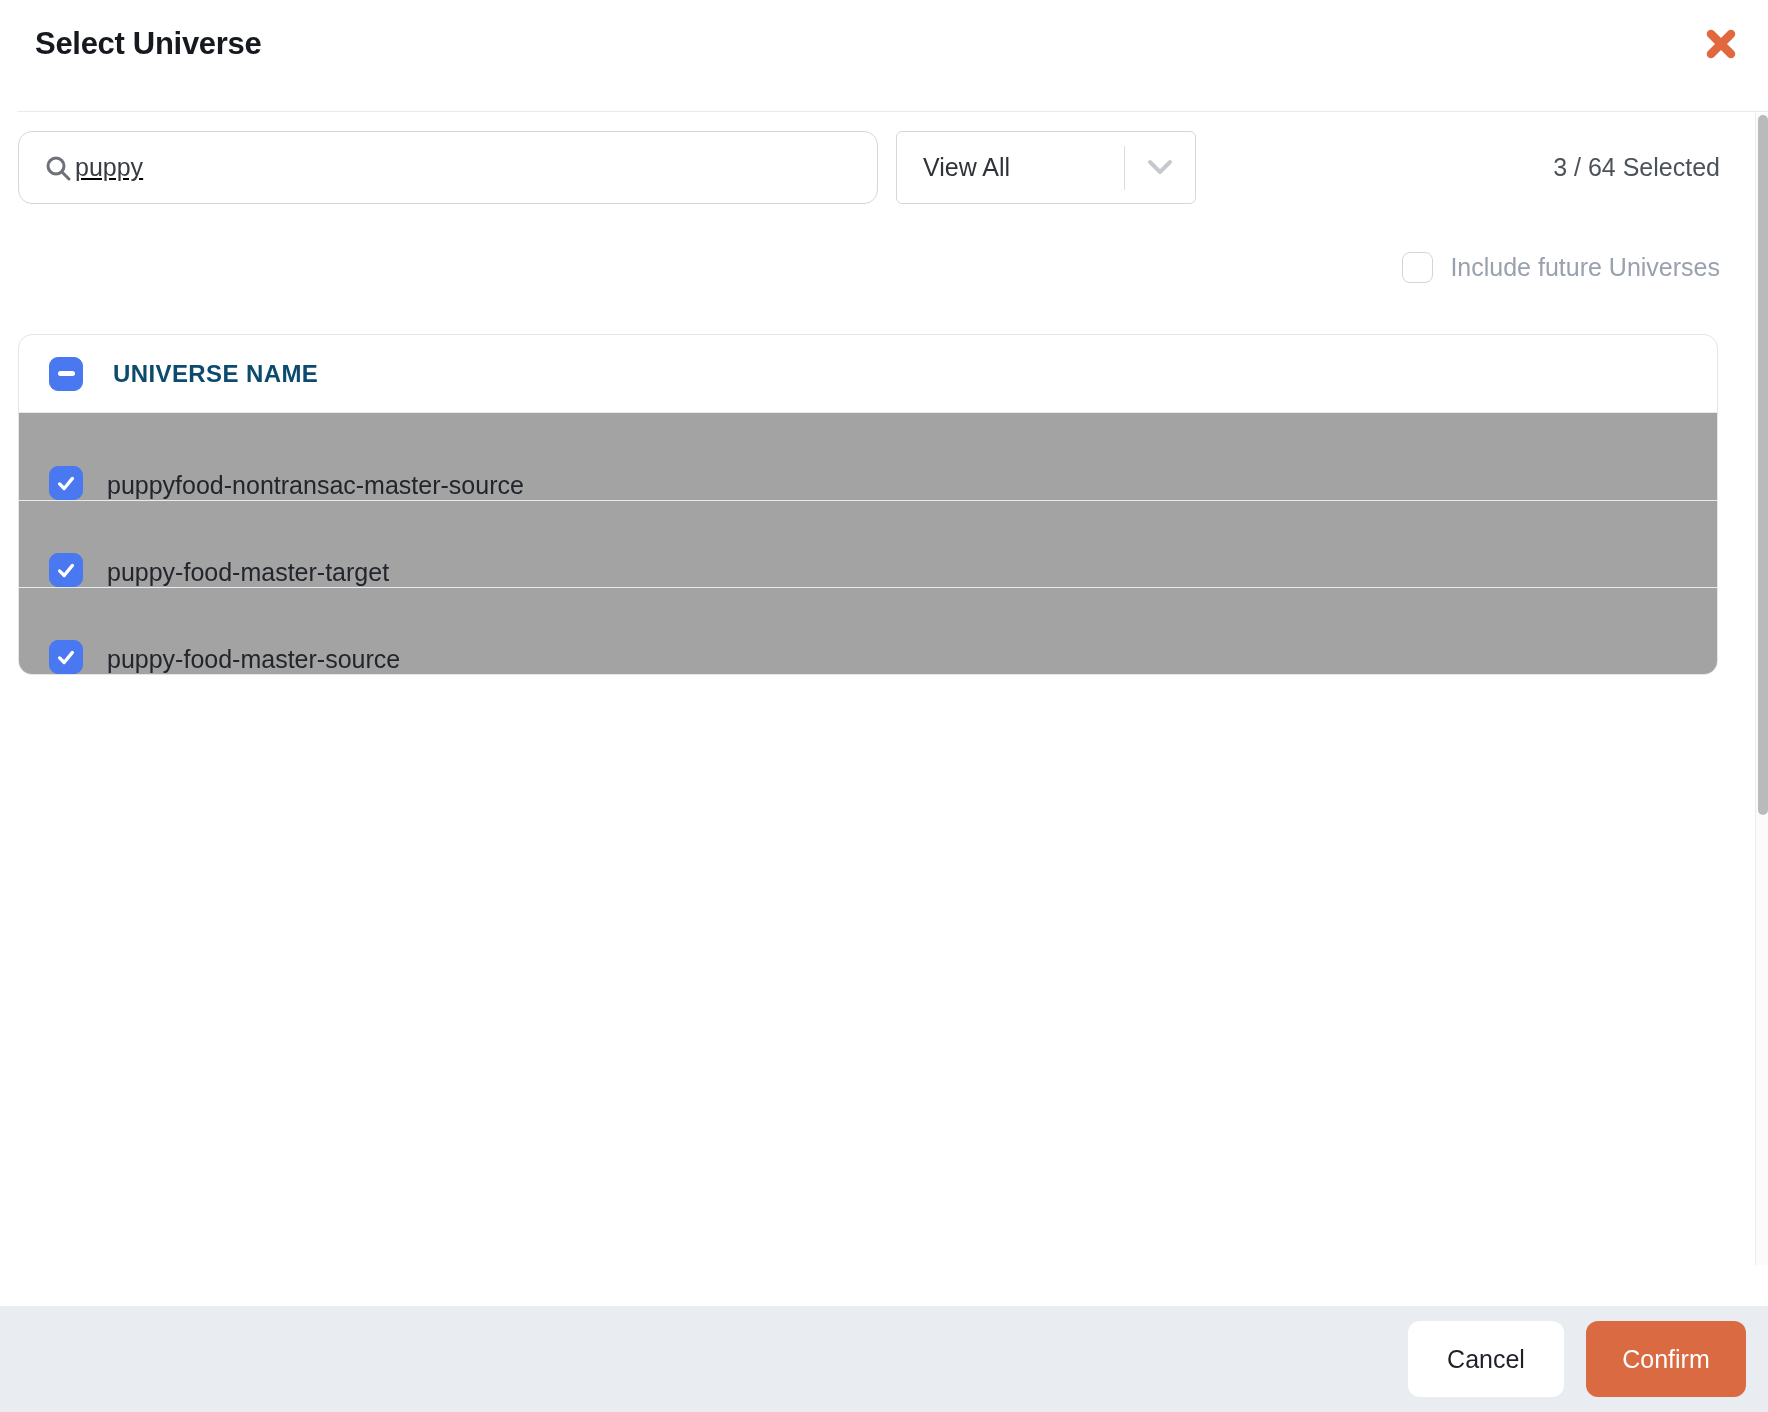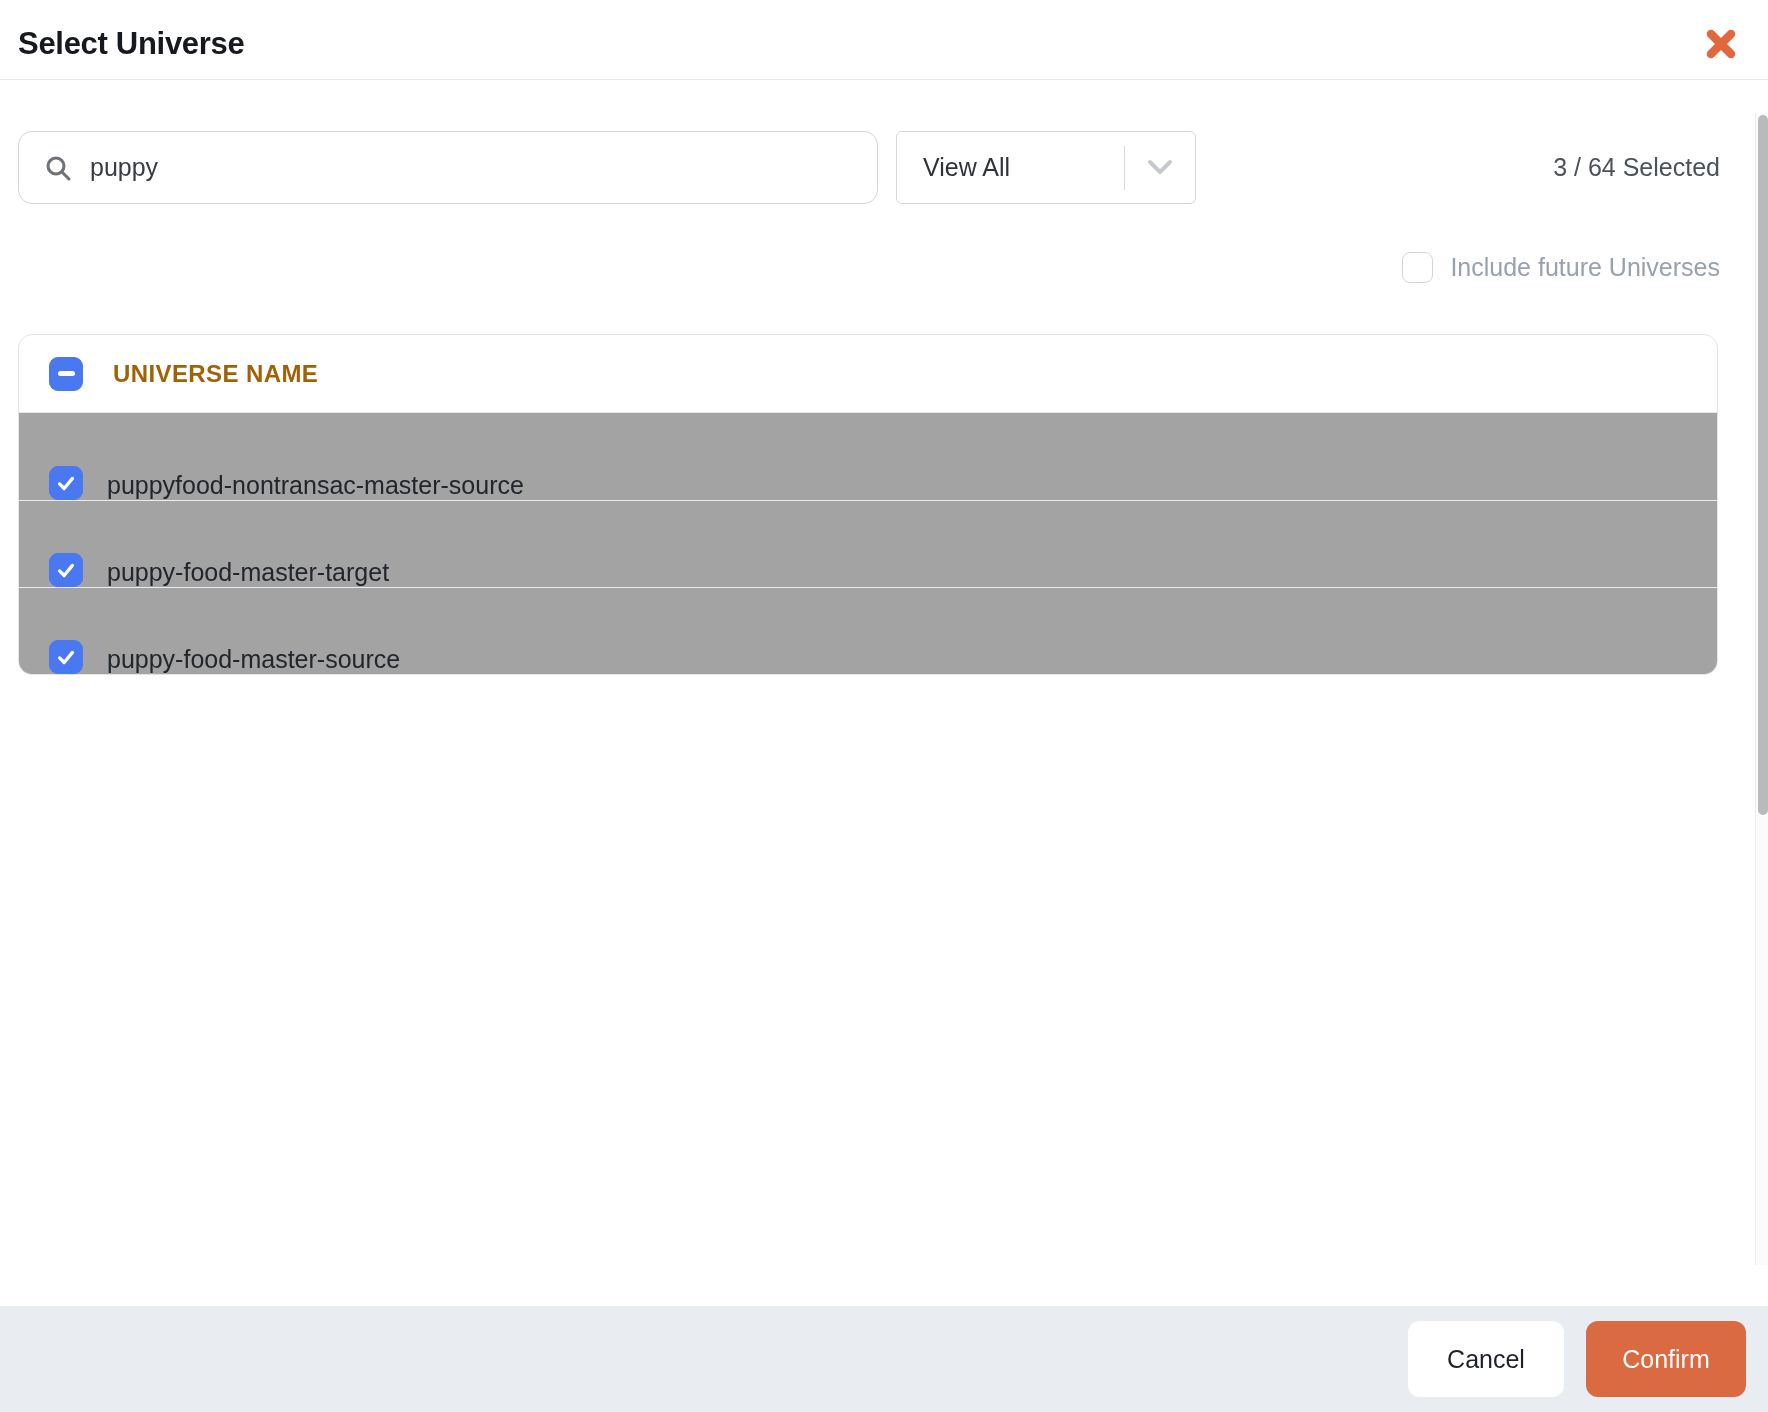--- a/index.html
+++ b/index.html
@@ -8,21 +8,21 @@
 
   .modal {
     position:relative;
     width:1768px; height:1412px;
     background:#ffffff;
     overflow:hidden;
   }
 
   
   .modal-header {
-    position:absolute; top:0; left:0; right:0; height:80px;
+    position:absolute; top:0; left:17px; right:0; height:112px;
     border-bottom:1px solid #e7eaee;
     background:#fff;
   }
   .modal-title {
     position:absolute; left:18px; top:26px;
     font-size:31px; font-weight:800; color:#16191e; letter-spacing:-0.3px;
   }
   .close-btn {
     position:absolute; right:26px; top:24px; width:42px; height:42px;
     display:flex; align-items:center; justify-content:center; cursor:pointer;
@@ -30,22 +30,23 @@
   }
 
   
   .toolbar {
     position:absolute; top:131px; left:18px; right:48px;
     display:flex; align-items:center;
   }
   .search-box {
     width:860px; height:73px; flex:none;
     border:1.5px solid #d3d7db; border-radius:14px;
-    display:flex; align-items:center; padding:0 24px; gap:17px;
+    display:flex; align-items:center; padding:0 24px; gap:2px;
     background:#fff;
+    text-decoration:underline;
   }
   .search-box input {
     border:none; outline:none; flex:1; height:100%;
     font-family:"Liberation Sans", sans-serif;
     font-size:25px; color:#383d44; background:transparent;
   }
   .dropdown {
     margin-left:18px; width:300px; height:73px; flex:none;
     border:1.5px solid #d3d7db; border-radius:6px;
     display:flex; align-items:center; background:#fff; cursor:pointer;
@@ -79,21 +80,21 @@
     position:absolute; top:334px; left:18px; width:1700px;
     border:1.5px solid #e2e5e9; border-radius:14px;
     background:#fff; overflow:hidden;
   }
   .t-header {
     height:78px; display:flex; align-items:center;
     padding-left:30px; gap:30px;
     border-bottom:1px solid #e4e8ec;
   }
   .t-header .col-label {
-    font-size:24px; font-weight:700; color:#a16207; letter-spacing:0.4px;
+    font-size:24px; font-weight:700; color:#0c4a6e; letter-spacing:0.4px;
   }
   .t-row {
     height:87px; display:flex; align-items:flex-end;
     padding-left:30px; gap:24px; cursor:pointer; background:#a3a3a3;
   }
   .t-row + .t-row { border-top:1px solid #e8ebef; }
   .t-row .row-label { font-size:25px; color:#22262c; }
 
   
   .cb {

